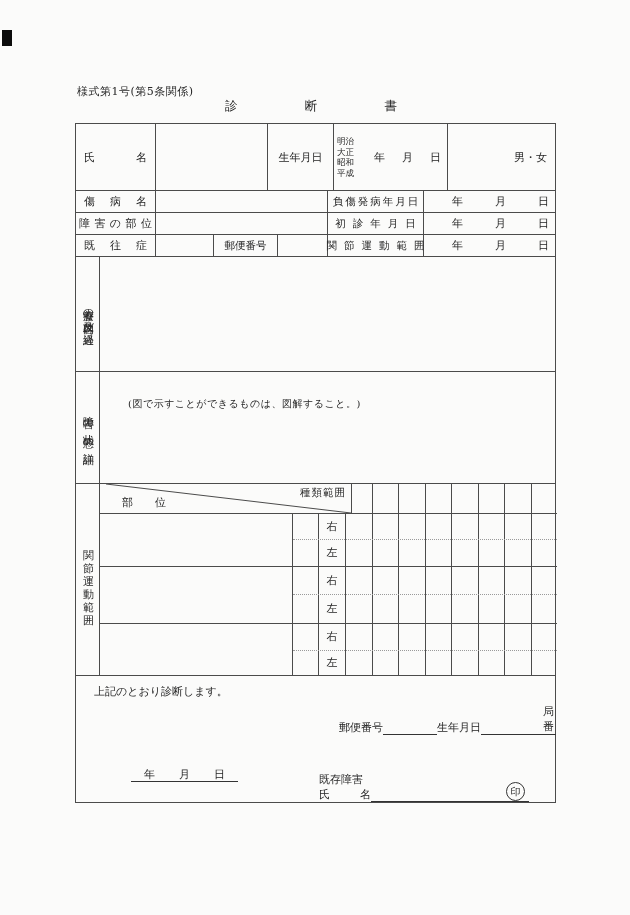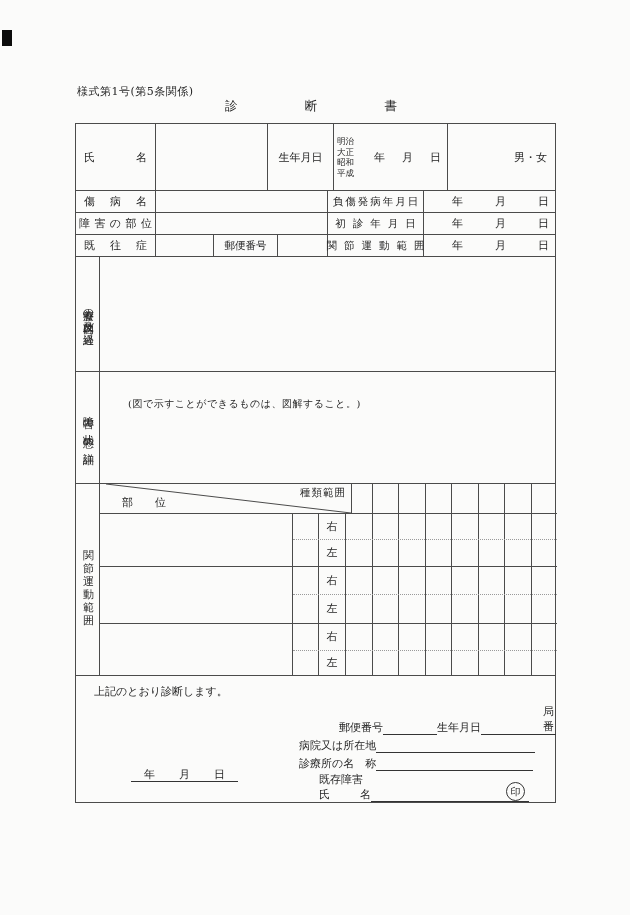--- a/index.html
+++ b/index.html
@@ -252,29 +252,21 @@
         <span>郵便番号</span>
         <span class="ul" style="width:54px"></span>
         <span>生年月日</span>
         <span class="ul" style="width:60px"></span>
         <span class="ban-block">
           <span>局</span>
           <span>番</span>
         </span>
       </div>
 
-      <div class="footer-el frow" style="left:223px;top:62px">
-        <span>病院又は所在地</span>
-        <span class="ul" style="width:159px"></span>
-      </div>
-
-      <div class="footer-el frow" style="left:223px;top:80px">
-        <span>診療所の名　称</span>
-        <span class="ul" style="width:157px"></span>
-      </div>
+
 
       <div class="footer-el date-block spread">
           <span>年</span>
           <span>月</span>
           <span>日</span>
         </div>
 
       <div class="footer-el" style="left:243px;top:96px">既存障害</div>
 
       <div class="footer-el frow" style="left:243px;top:111px">

